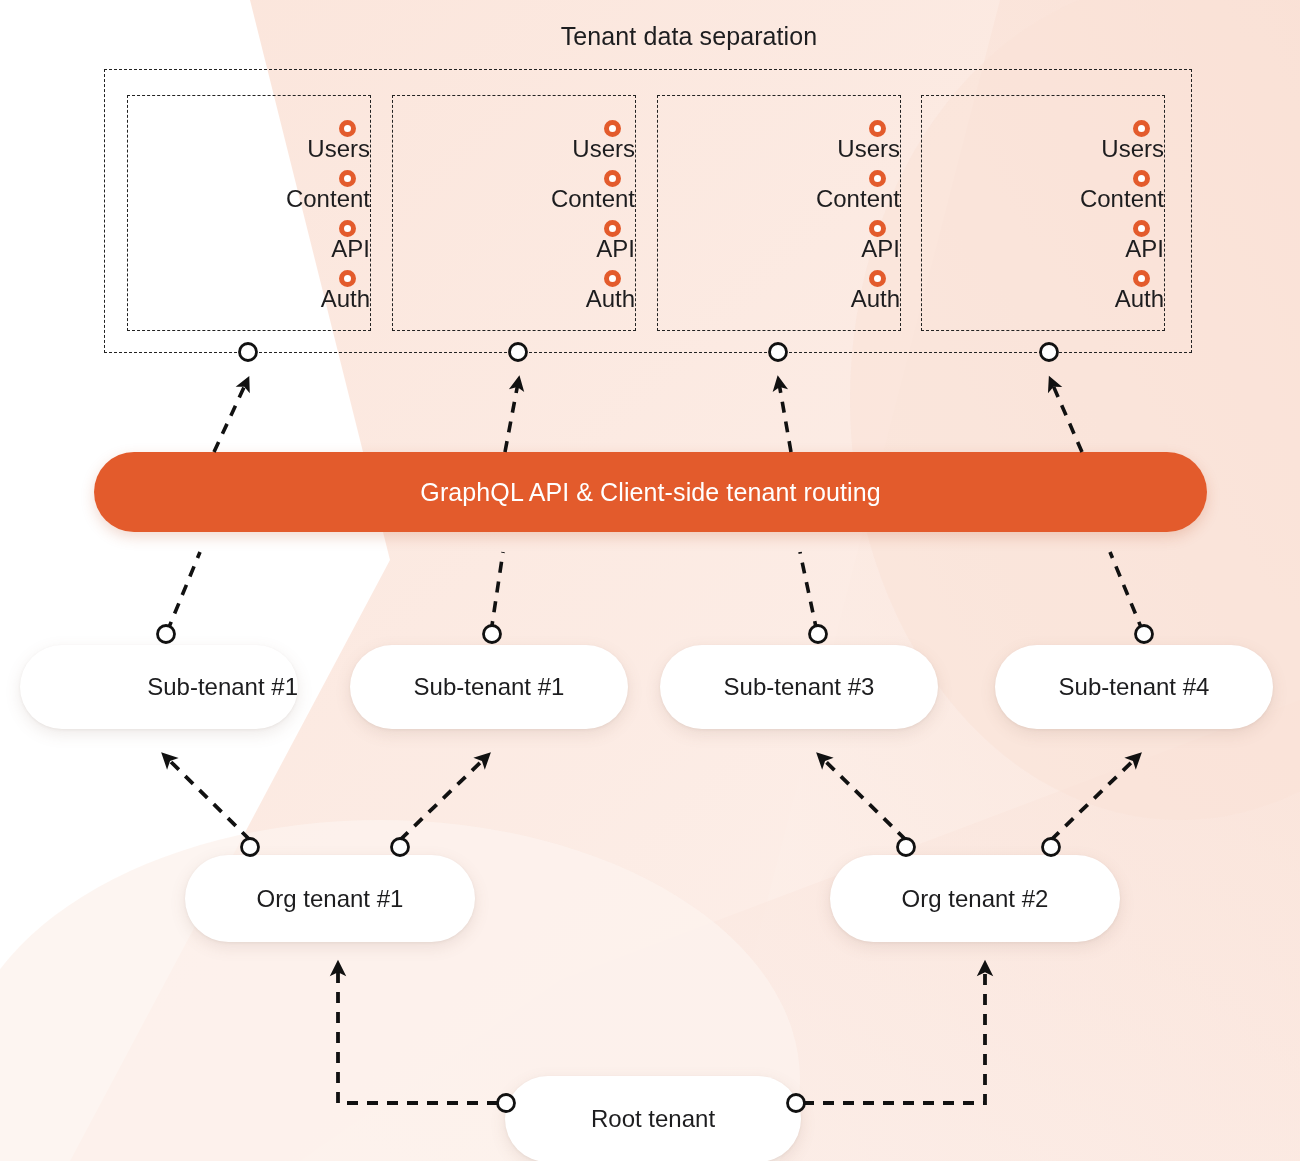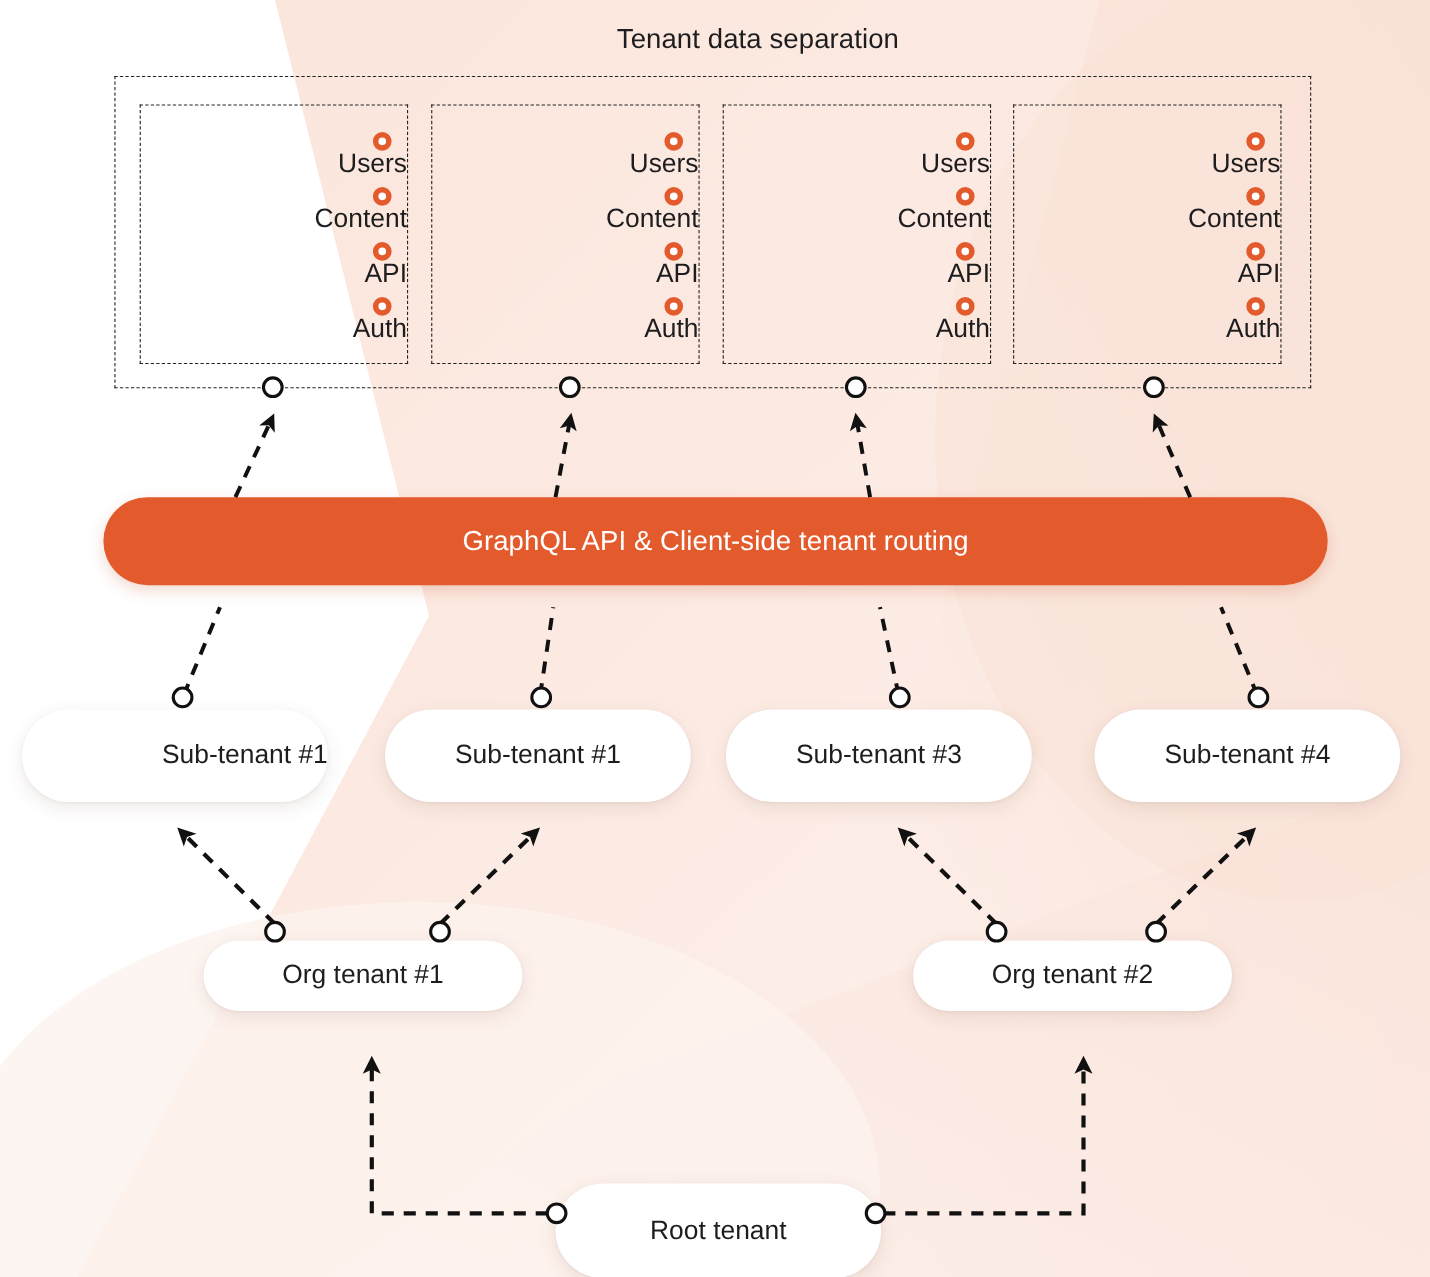--- a/index.html
+++ b/index.html
@@ -101,21 +101,21 @@
     display: flex; align-items: center; justify-content: center;
     font-size: 24px;
     color: #1d1d1f;
   }
   .sub-pill { top: 645px; width: 278px; height: 84px; }
   .sub-pill.s1 { left: 20px; justify-content: flex-end; }
   .sub-pill.s2 { left: 350px; }
   .sub-pill.s3 { left: 660px; }
   .sub-pill.s4 { left: 995px; }
 
-  .org-pill { top: 855px; width: 290px; height: 64px; }
+  .org-pill { top: 855px; width: 290px; height: 87px; }
   .org-pill.o1 { left: 185px; }
   .org-pill.o2 { left: 830px; text-align: center; }
 
   #root-pill {
     left: 505px; top: 1076px;
     width: 296px; height: 86px;
   }
 </style>
 </head>
 <body>

